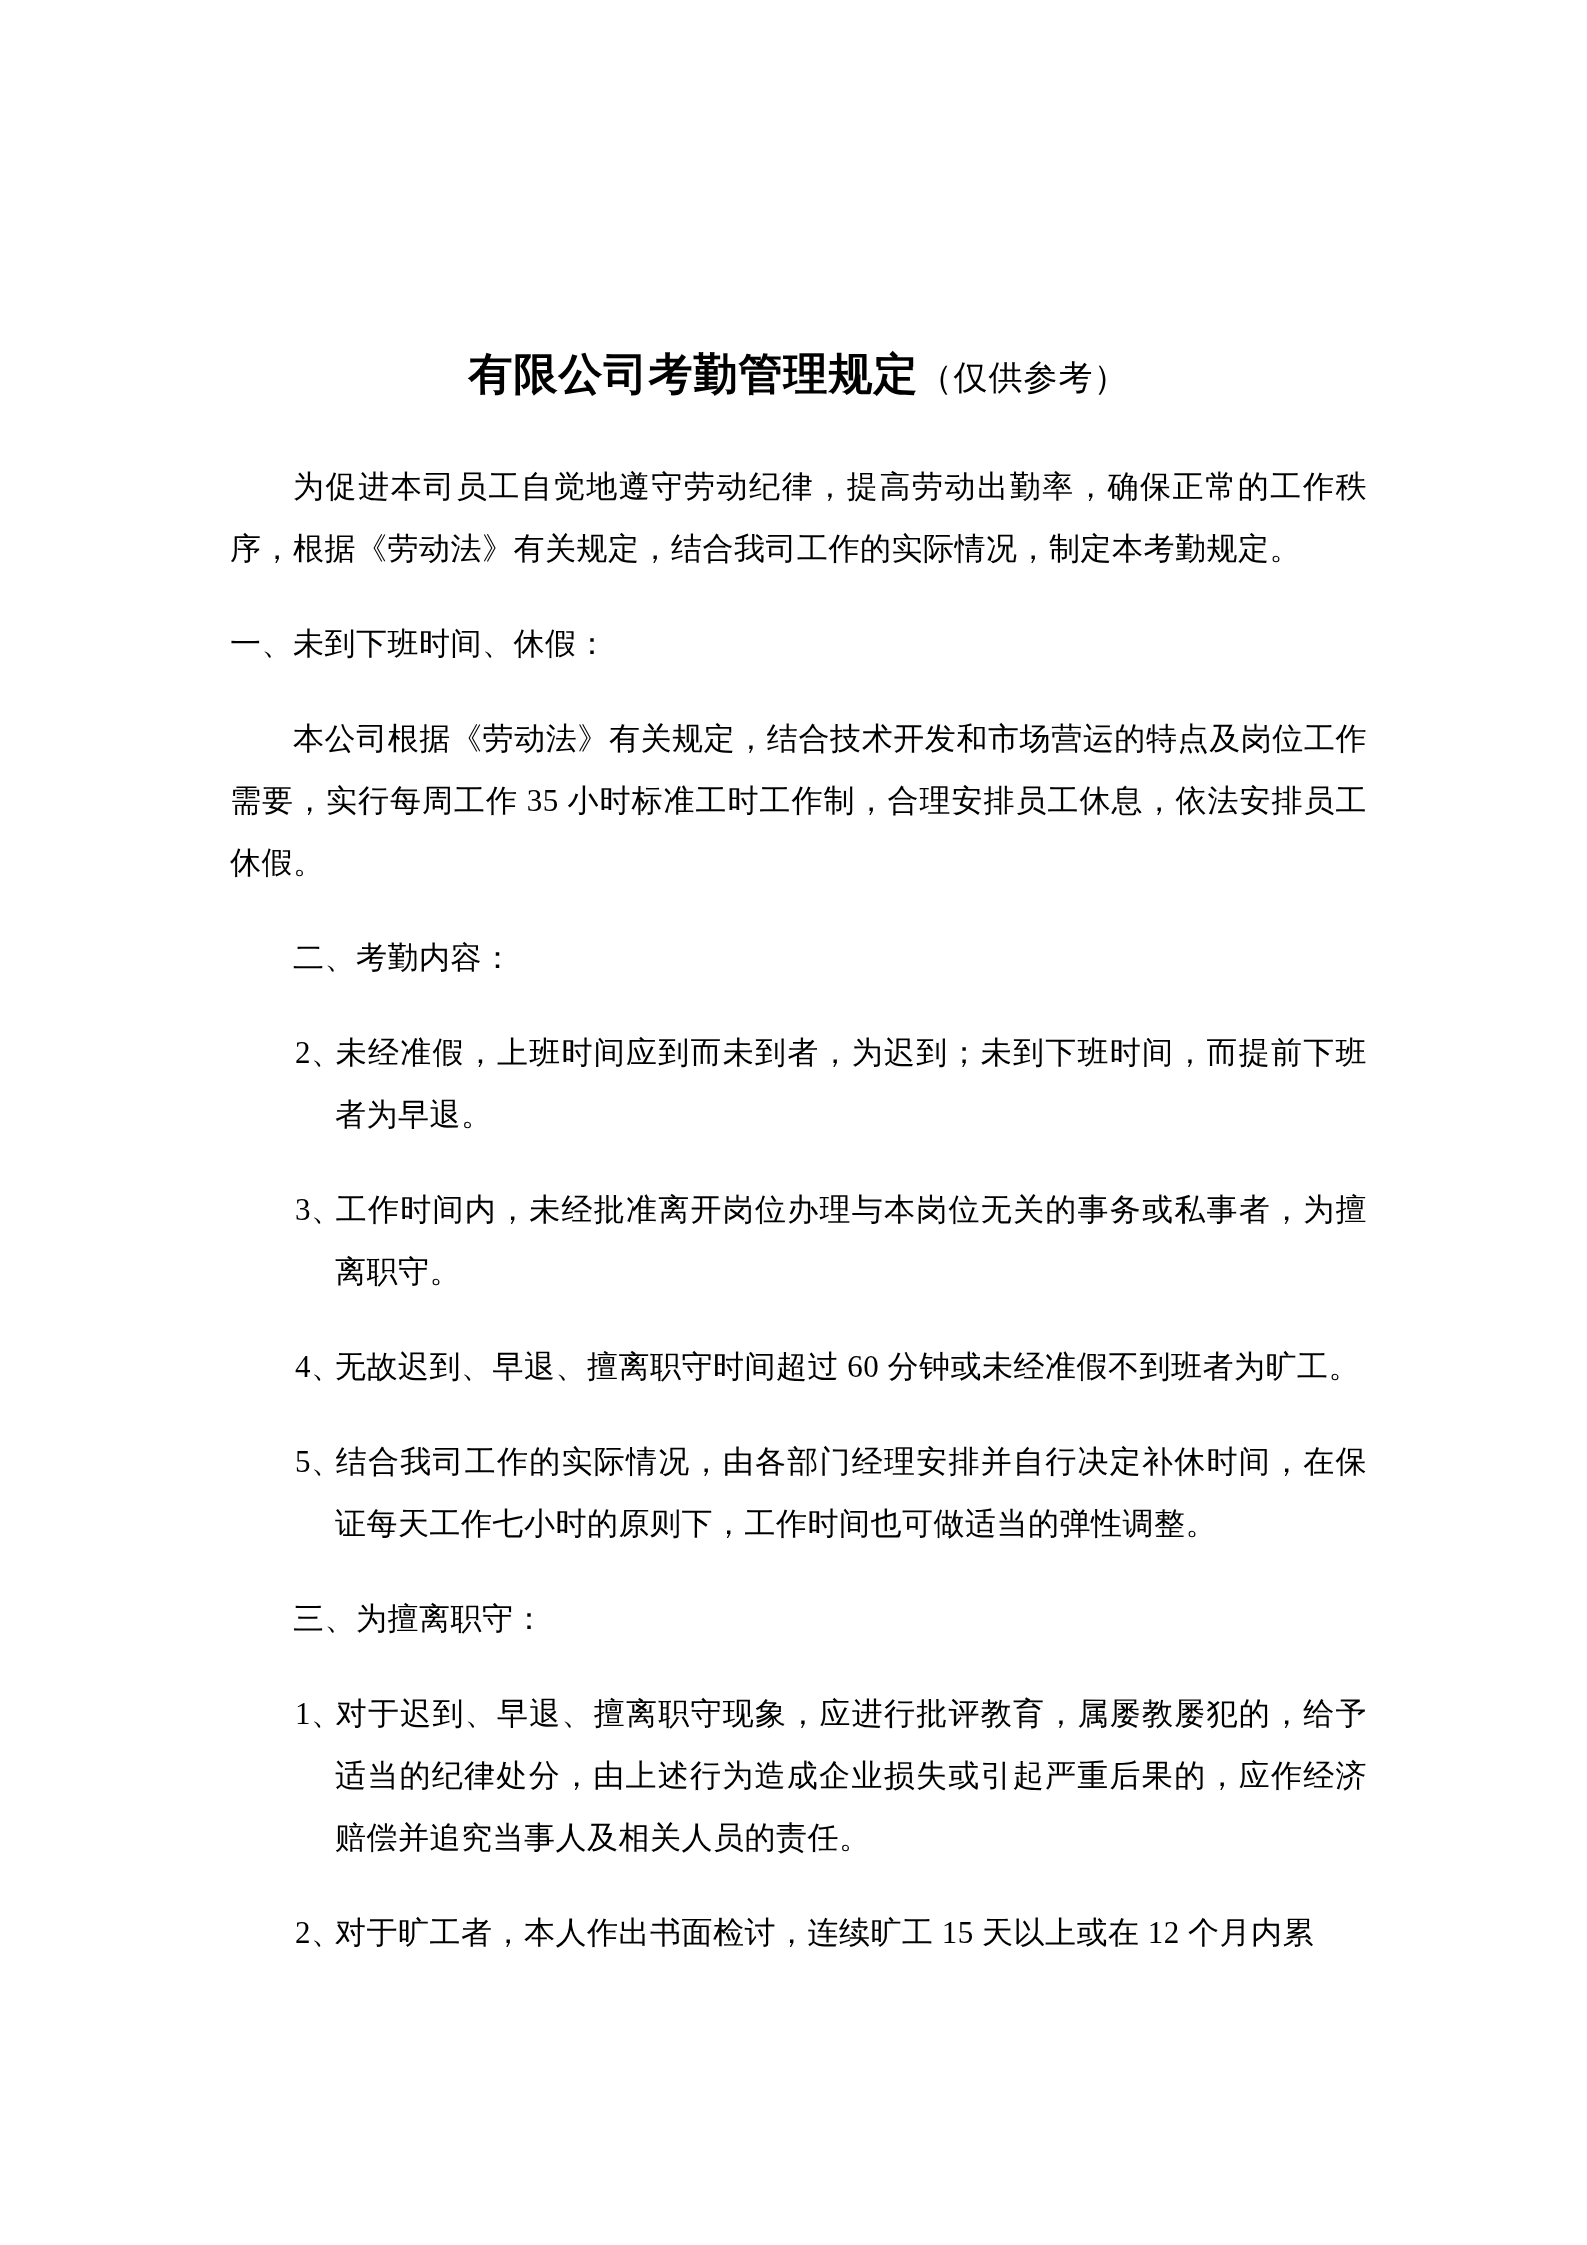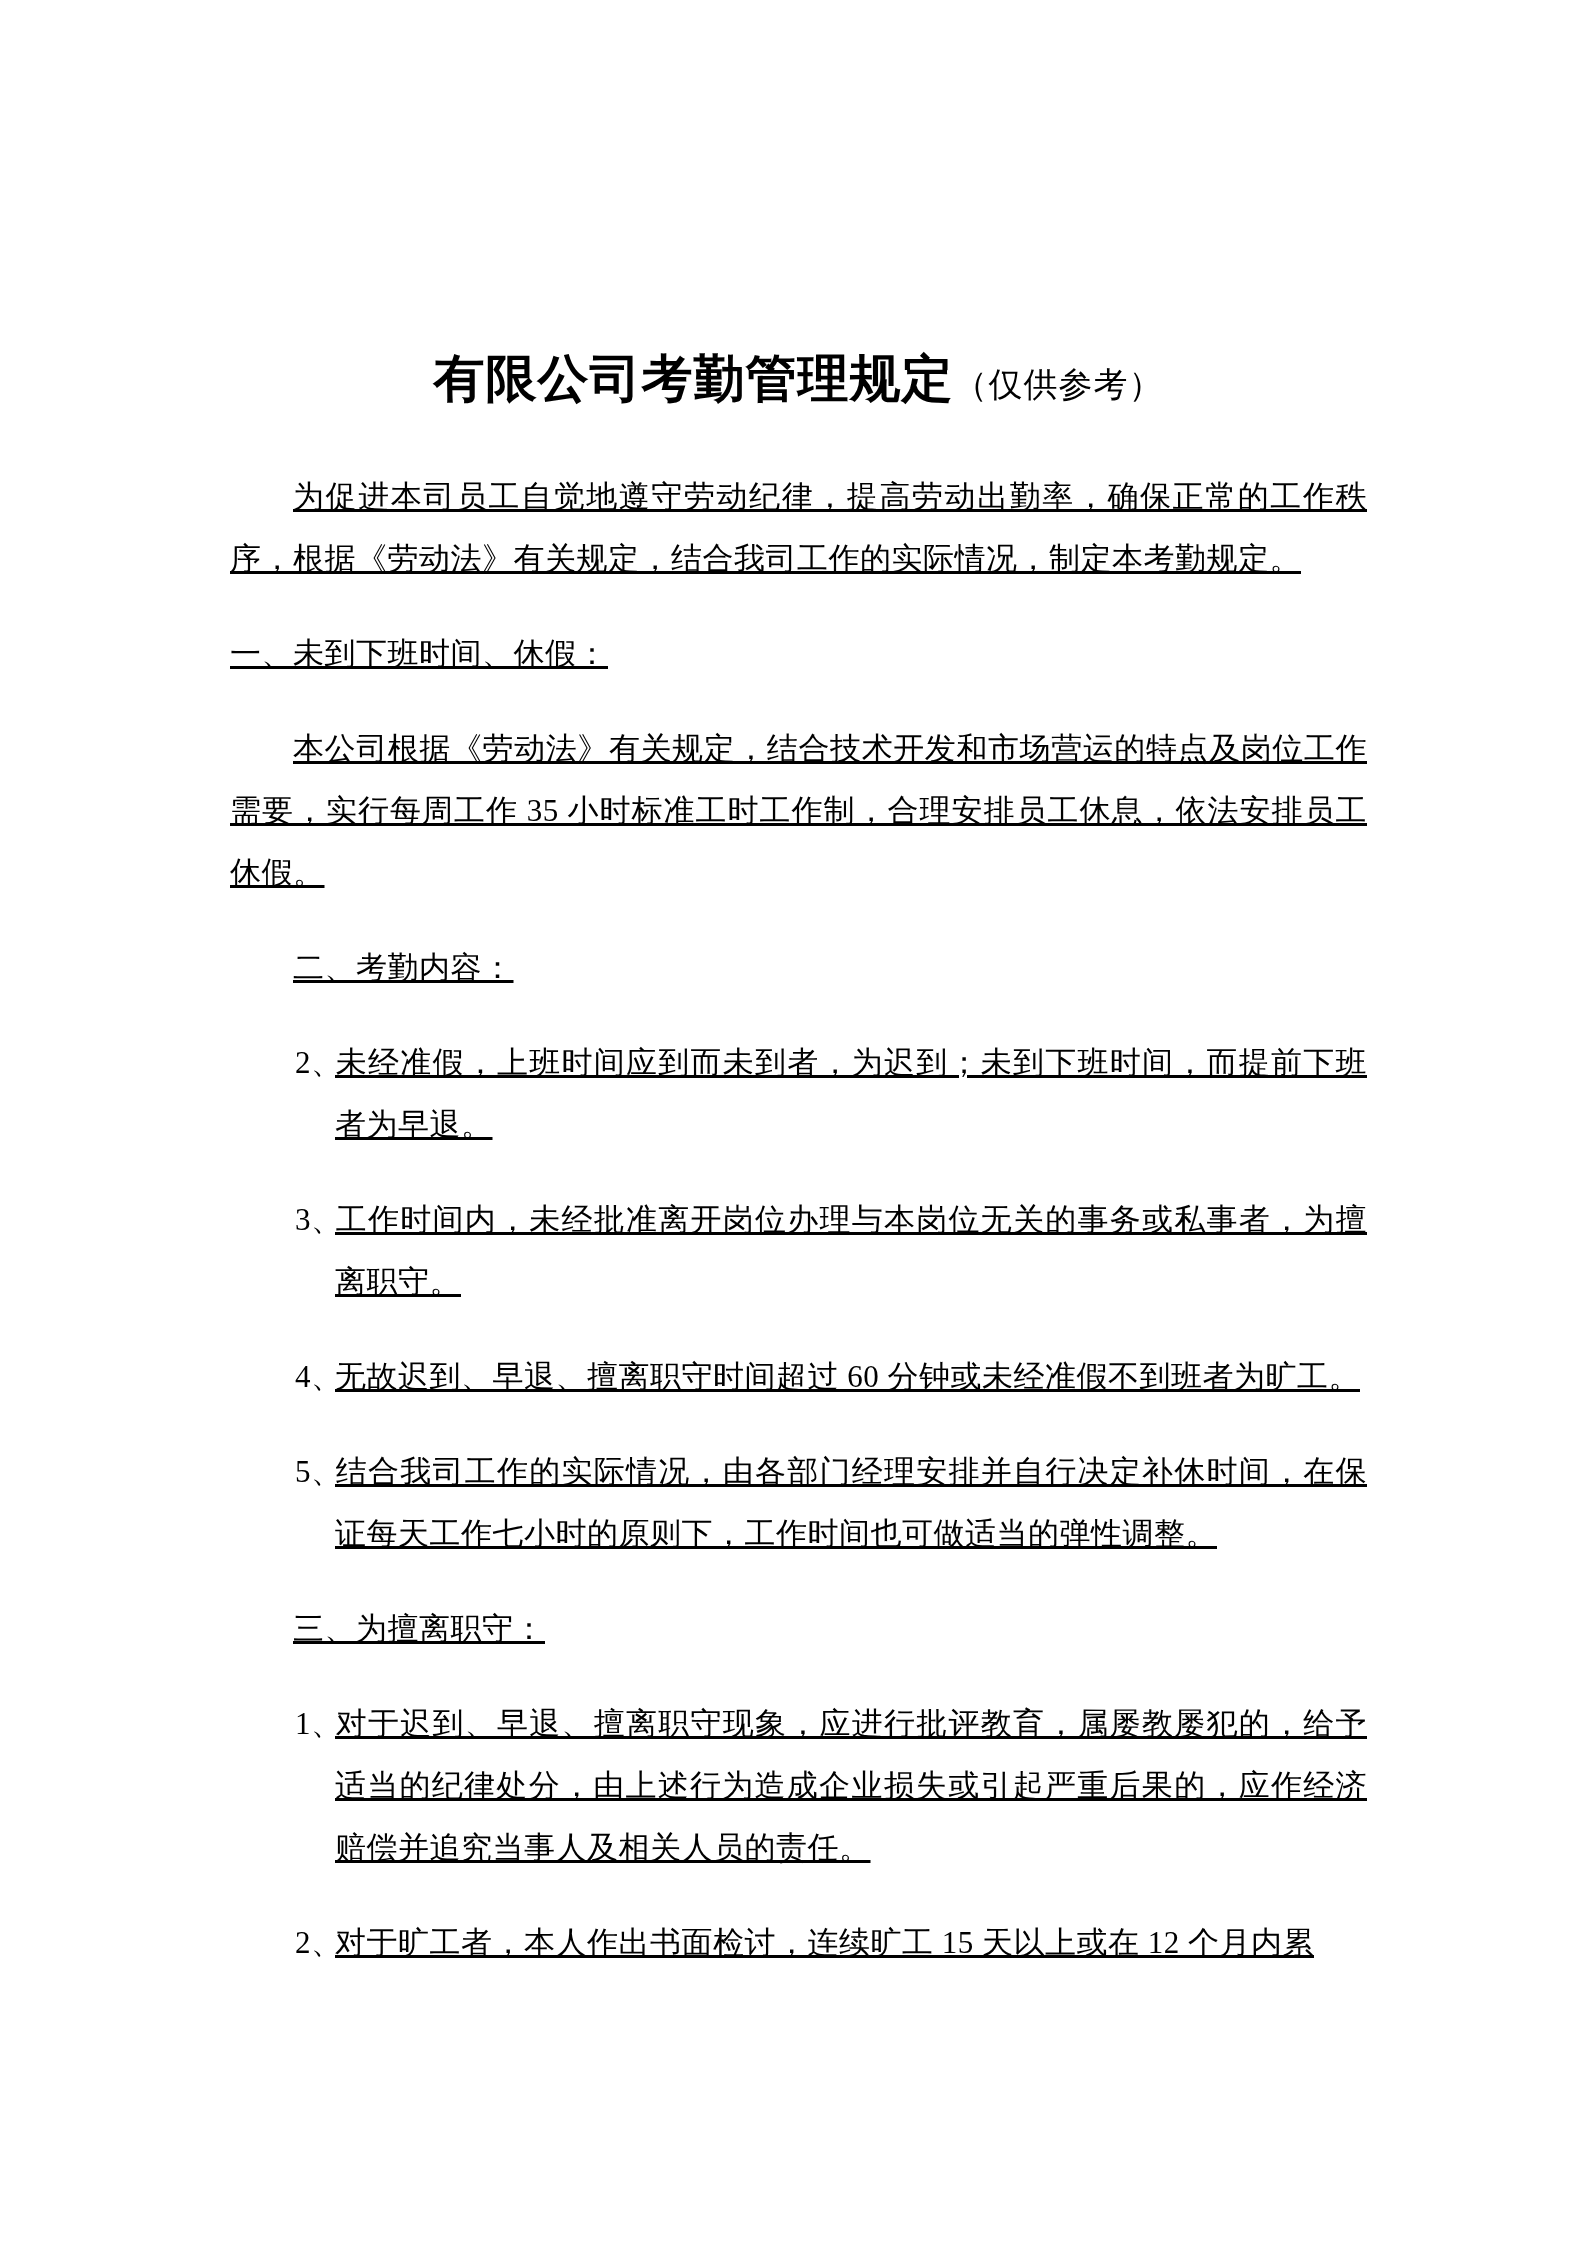--- a/index.html
+++ b/index.html
@@ -18,38 +18,37 @@
     padding: 345px 220px 0 230px;
     font-family: "Liberation Serif", "DejaVu Serif", serif;
     color: #000000;
   }
   .doc-title {
     text-align: center;
     margin: 0 0 52px 0;
     white-space: nowrap;
   }
   .doc-title .title-main {
-    font-size: 51px;
+    font-size: 44px;
     font-weight: bold;
     letter-spacing: 1px;
   }
   .doc-title .title-suffix {
     font-size: 34px;
     font-weight: normal;
     letter-spacing: 1px;
   }
   .body-text {
     font-size: 31px;
     line-height: 62px;
     letter-spacing: 0.5px;
     text-align: justify;
   }
   p {
     margin: 0 0 33px 0;
-    text-decoration: underline;
   }
   .para-indent {
     text-indent: 63px;
   }
   .sec-heading-flush {
     text-indent: 0;
   }
   .sec-heading-indent {
     margin-left: 63px;
   }

